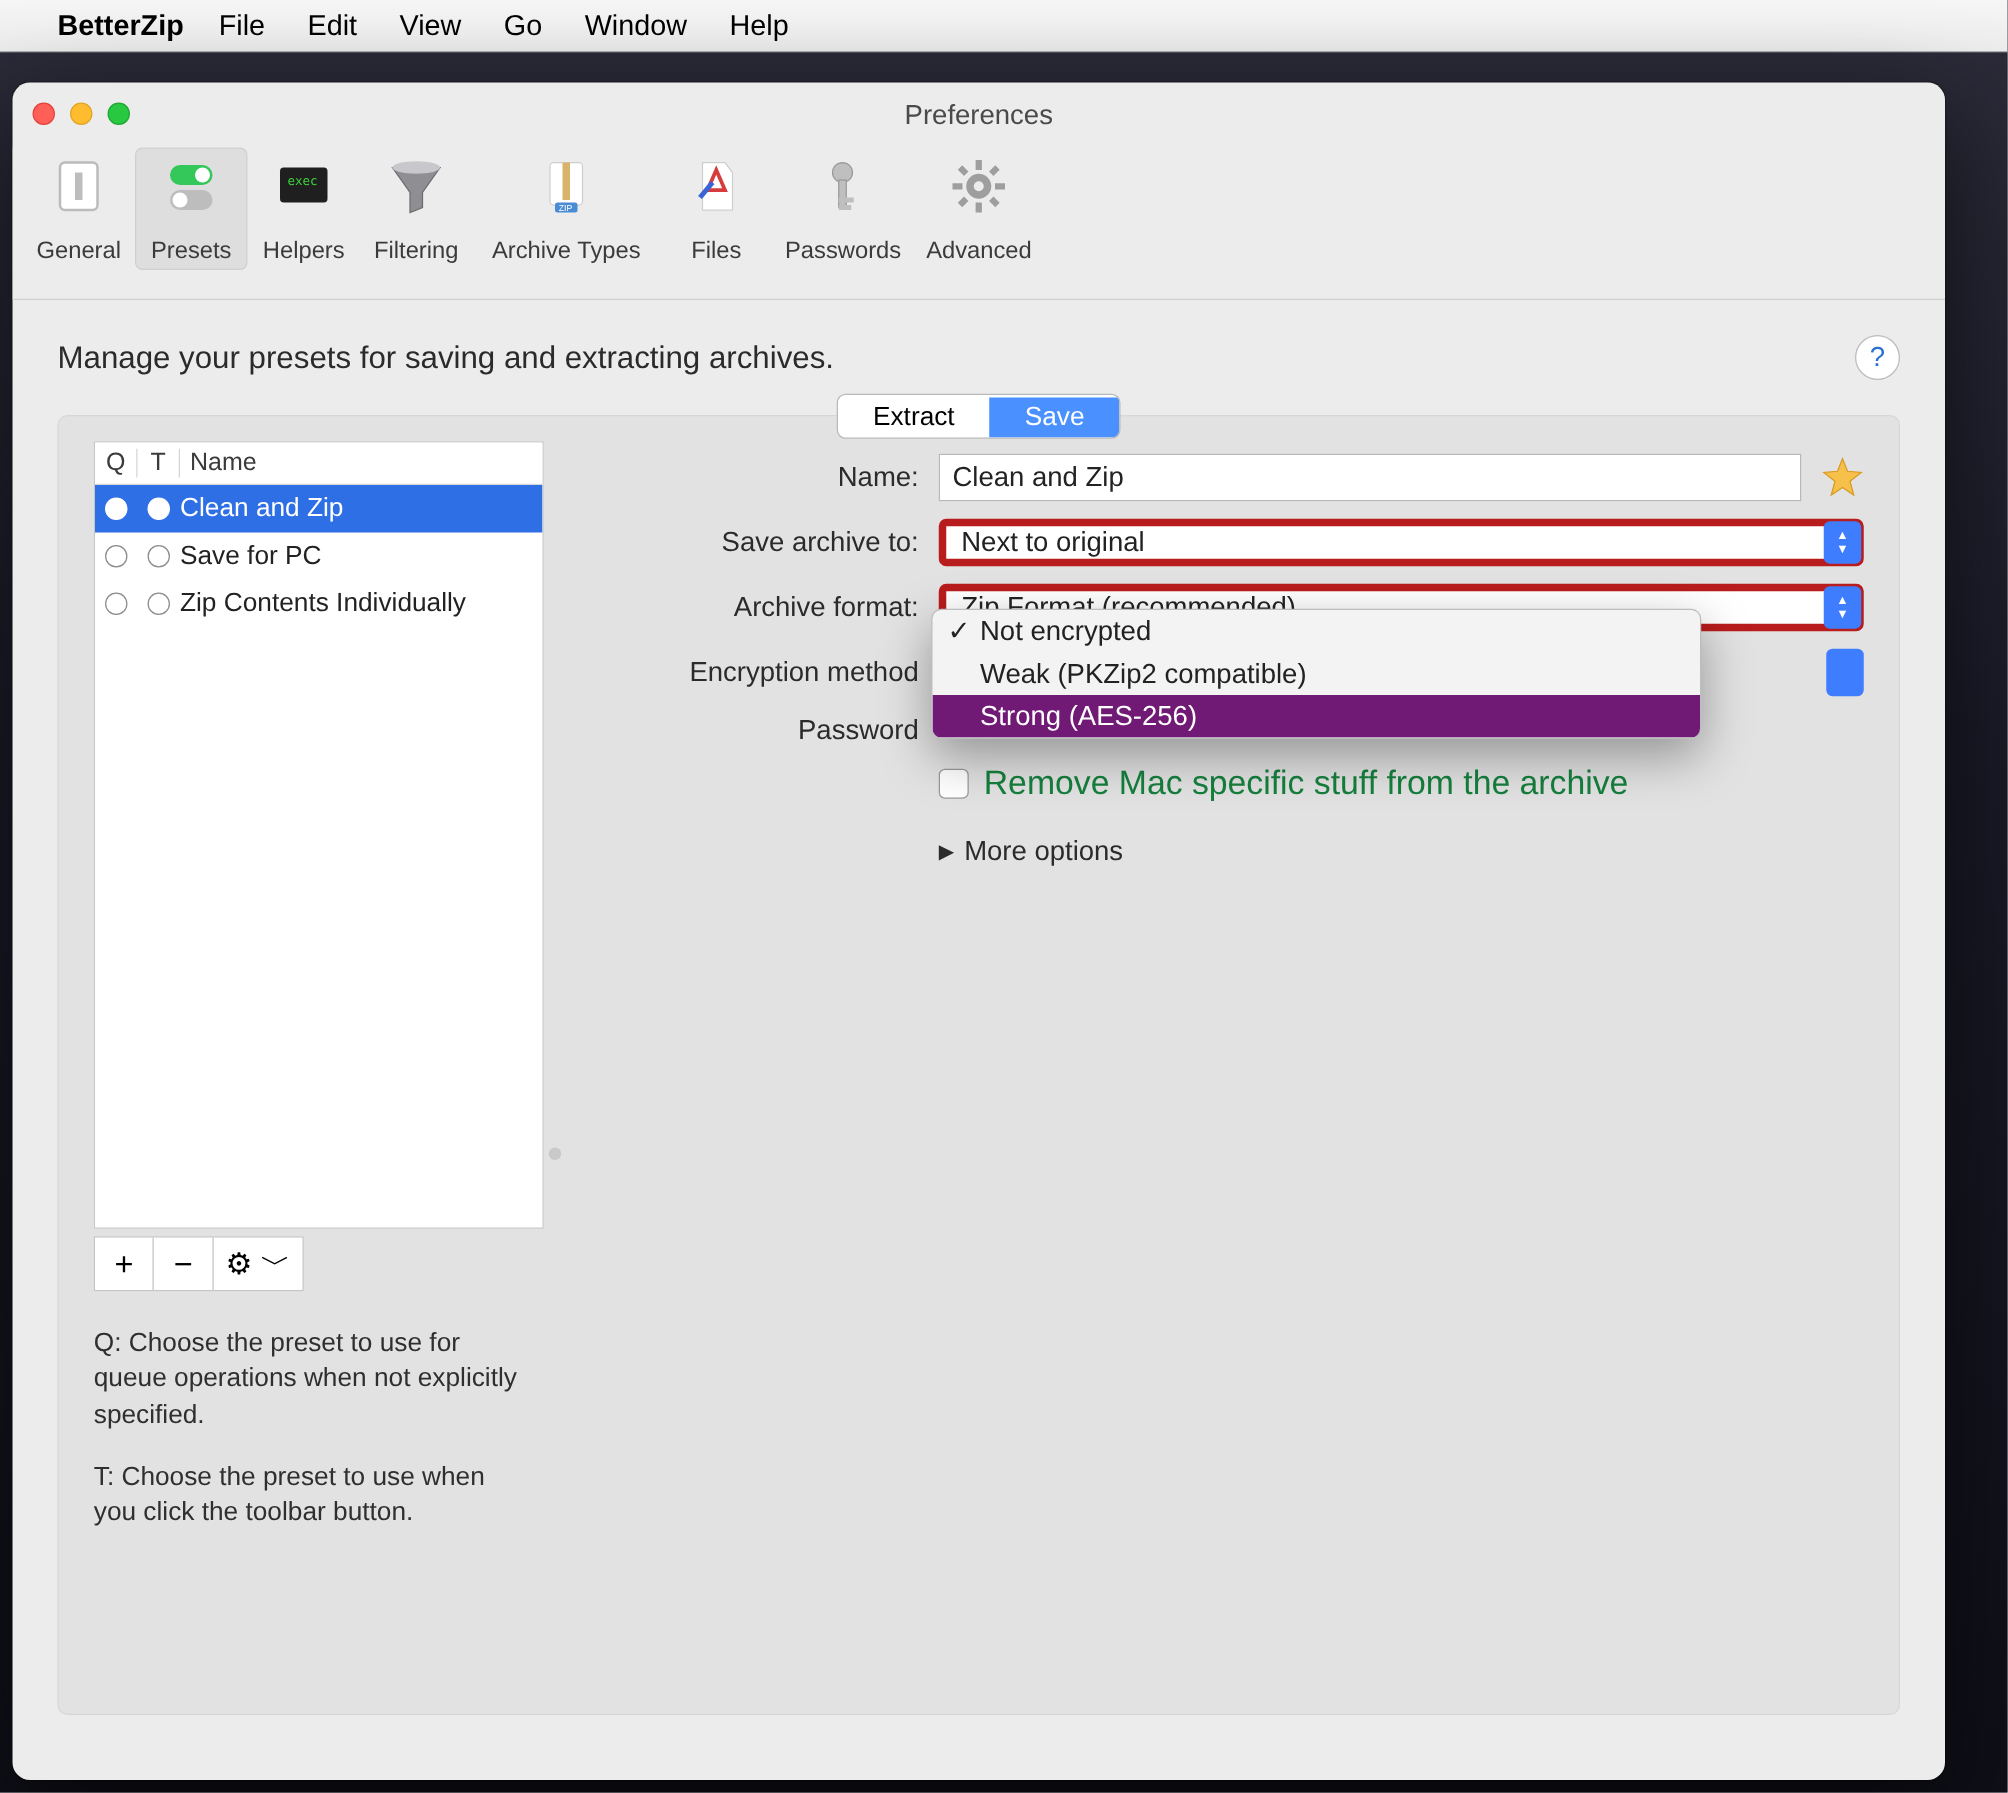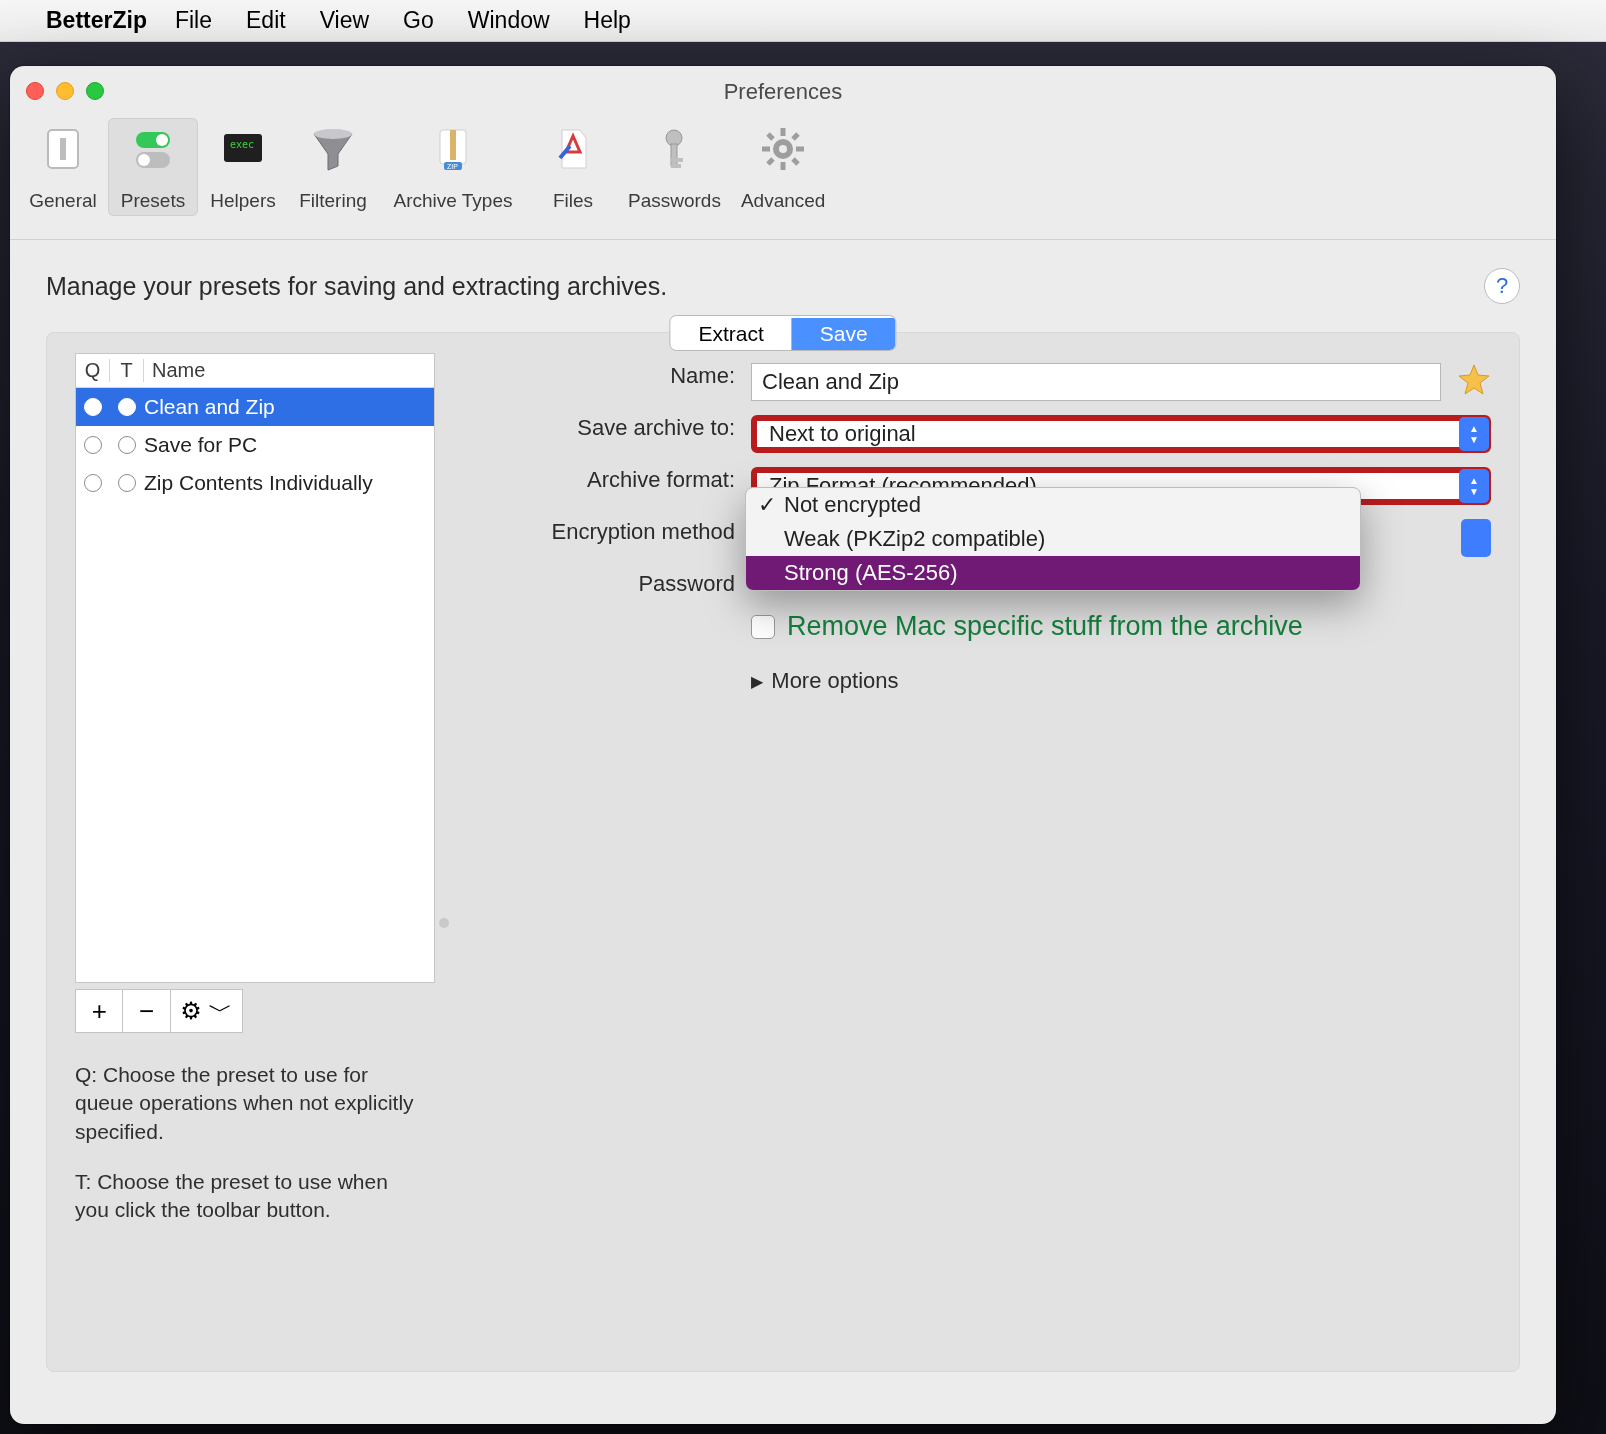--- a/index.html
+++ b/index.html
@@ -102,21 +102,21 @@
   .row.selected .radio span{border-color:#fff;}
   .row.selected .radio span.on::after{content:"";position:absolute;inset:3px;border-radius:50%;background:#fff;}
   .row .radio span.on:not(.selrow)::after{}
   .row .label{flex:1;white-space:nowrap;overflow:hidden;text-overflow:ellipsis;}
   .dragdot{position:absolute;left:392px;top:585px;width:10px;height:10px;border-radius:50%;background:#c9c9c9;}
   .listactions{display:flex;border:1px solid #c4c4c4;background:#fff;height:44px;width:168px;margin-top:6px;}
   .listactions div{width:48px;display:flex;align-items:center;justify-content:center;border-right:1px solid #c4c4c4;font-size:26px;cursor:pointer;}
   .listactions div:last-child{width:72px;border-right:none;font-size:24px;}
   .hint{font-size:21px;color:#2f2f2f;margin-top:28px;line-height:1.35;max-width:340px;}
   .rightcol{flex:1;position:relative;padding-top:10px;}
-  .formrow{display:flex;align-items:flex-start;gap:16px;margin-bottom:14px;}
+  .formrow{display:flex;align-items:center;gap:16px;margin-bottom:14px;}
   .formrow label{width:270px;text-align:right;font-size:22px;color:#2b2b2b;}
   .txt{
     flex:1;height:38px;background:#fff;border:1px solid #b7b7b7;font-size:22px;padding:4px 10px;color:#222;
   }
   .star{width:34px;height:34px;color:#f3b52c;}
   .select{position:relative;flex:1;}
   .selectbox{
     height:38px;background:#fff;border:6px solid #b91c1c;border-radius:6px;
     display:flex;align-items:center;padding:0 40px 0 12px;font-size:22px;color:#222;
   }

